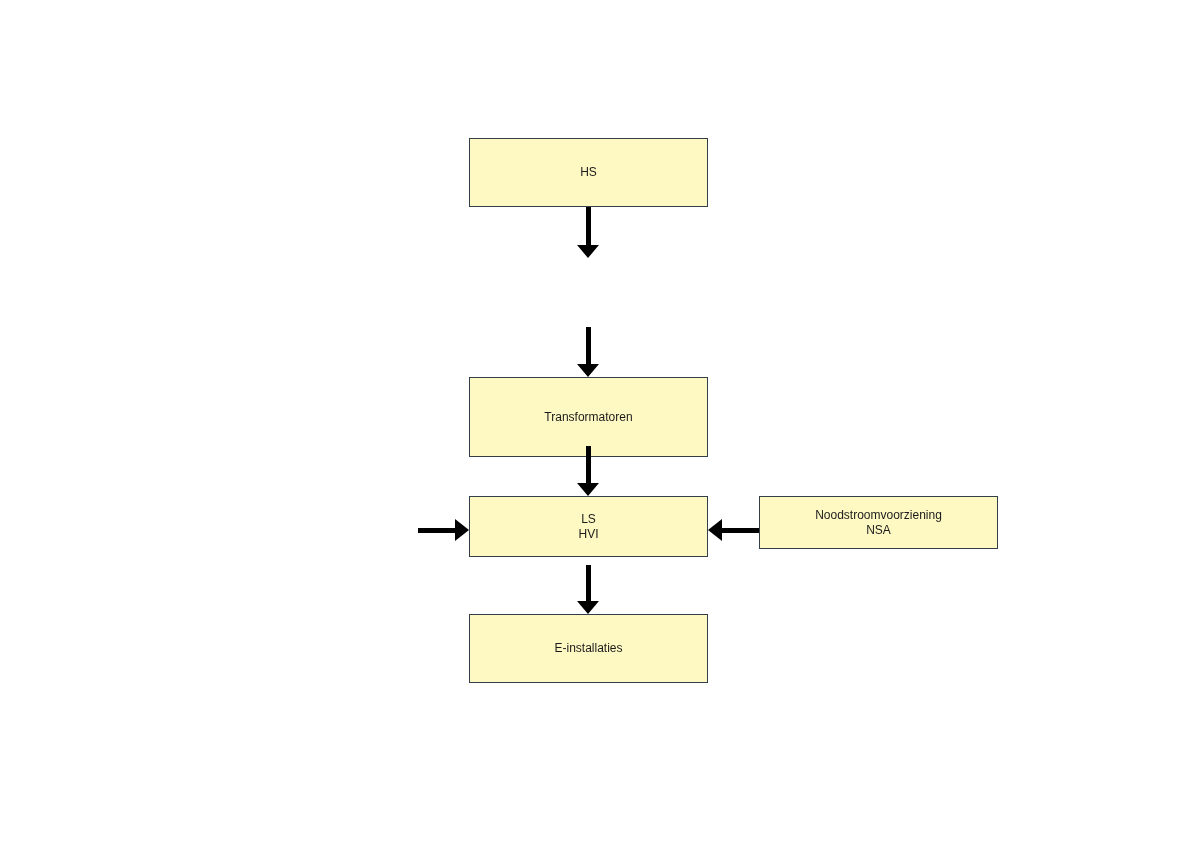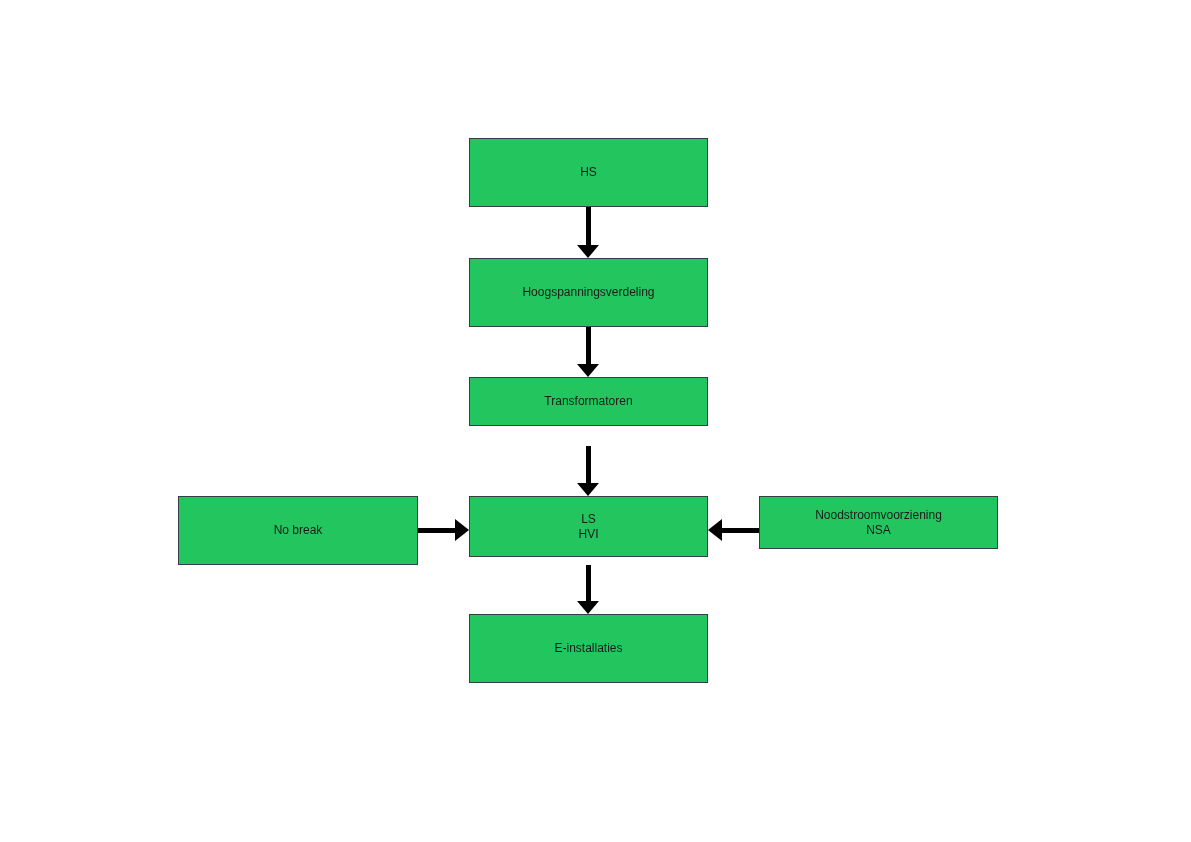--- a/index.html
+++ b/index.html
@@ -11,35 +11,35 @@
     position: relative;
     width: 1191px;
     height: 842px;
     background: #ffffff;
     font-family: "Liberation Sans", sans-serif;
     overflow: hidden;
   }
   .node {
     position: absolute;
     box-sizing: border-box;
-    background: #22c55e;
+    background: #fef9c3;
     border: 1.5px solid #323e48;
     display: flex;
     flex-direction: column;
     align-items: center;
     justify-content: center;
     text-align: center;
     font-size: 12px;
     line-height: 15px;
     color: #1b1b1b;
   }
   
   .node-hs  { left: 469px; top: 138px; width: 239px; height: 69px; }
   .node-hv  { left: 469px; top: 258px; width: 239px; height: 69px; }
-  .node-tr  { left: 469px; top: 377px; width: 239px; height: 49px; }
+  .node-tr  { left: 469px; top: 377px; width: 239px; height: 80px; }
   .node-ls  { left: 469px; top: 496px; width: 239px; height: 61px; }
   .node-ei  { left: 469px; top: 614px; width: 239px; height: 69px; }
   
   .node-nb  { left: 178px; top: 496px; width: 240px; height: 69px; }
   .node-ns  { left: 759px; top: 496px; width: 239px; height: 53px; }
 
   
   .vstem {
     position: absolute;
     width: 5px;
@@ -98,31 +98,25 @@
 </style>
 </head>
 <body>
 
 <div id="canvas">
 
   <div class="node node-hs">
     <span>HS</span>
   </div>
 
-  <div class="node node-hv">
-    <span>Hoogspanningsverdeling</span>
-  </div>
 
   <div class="node node-tr">
     <span>Transformatoren</span>
   </div>
 
-  <div class="node node-nb">
-    <span>No break</span>
-  </div>
 
   <div class="node node-ls">
     <span>LS</span>
     <span>HVI</span>
   </div>
 
   <div class="node node-ns">
     <span>Noodstroomvoorziening</span>
     <span>NSA</span>
   </div>

